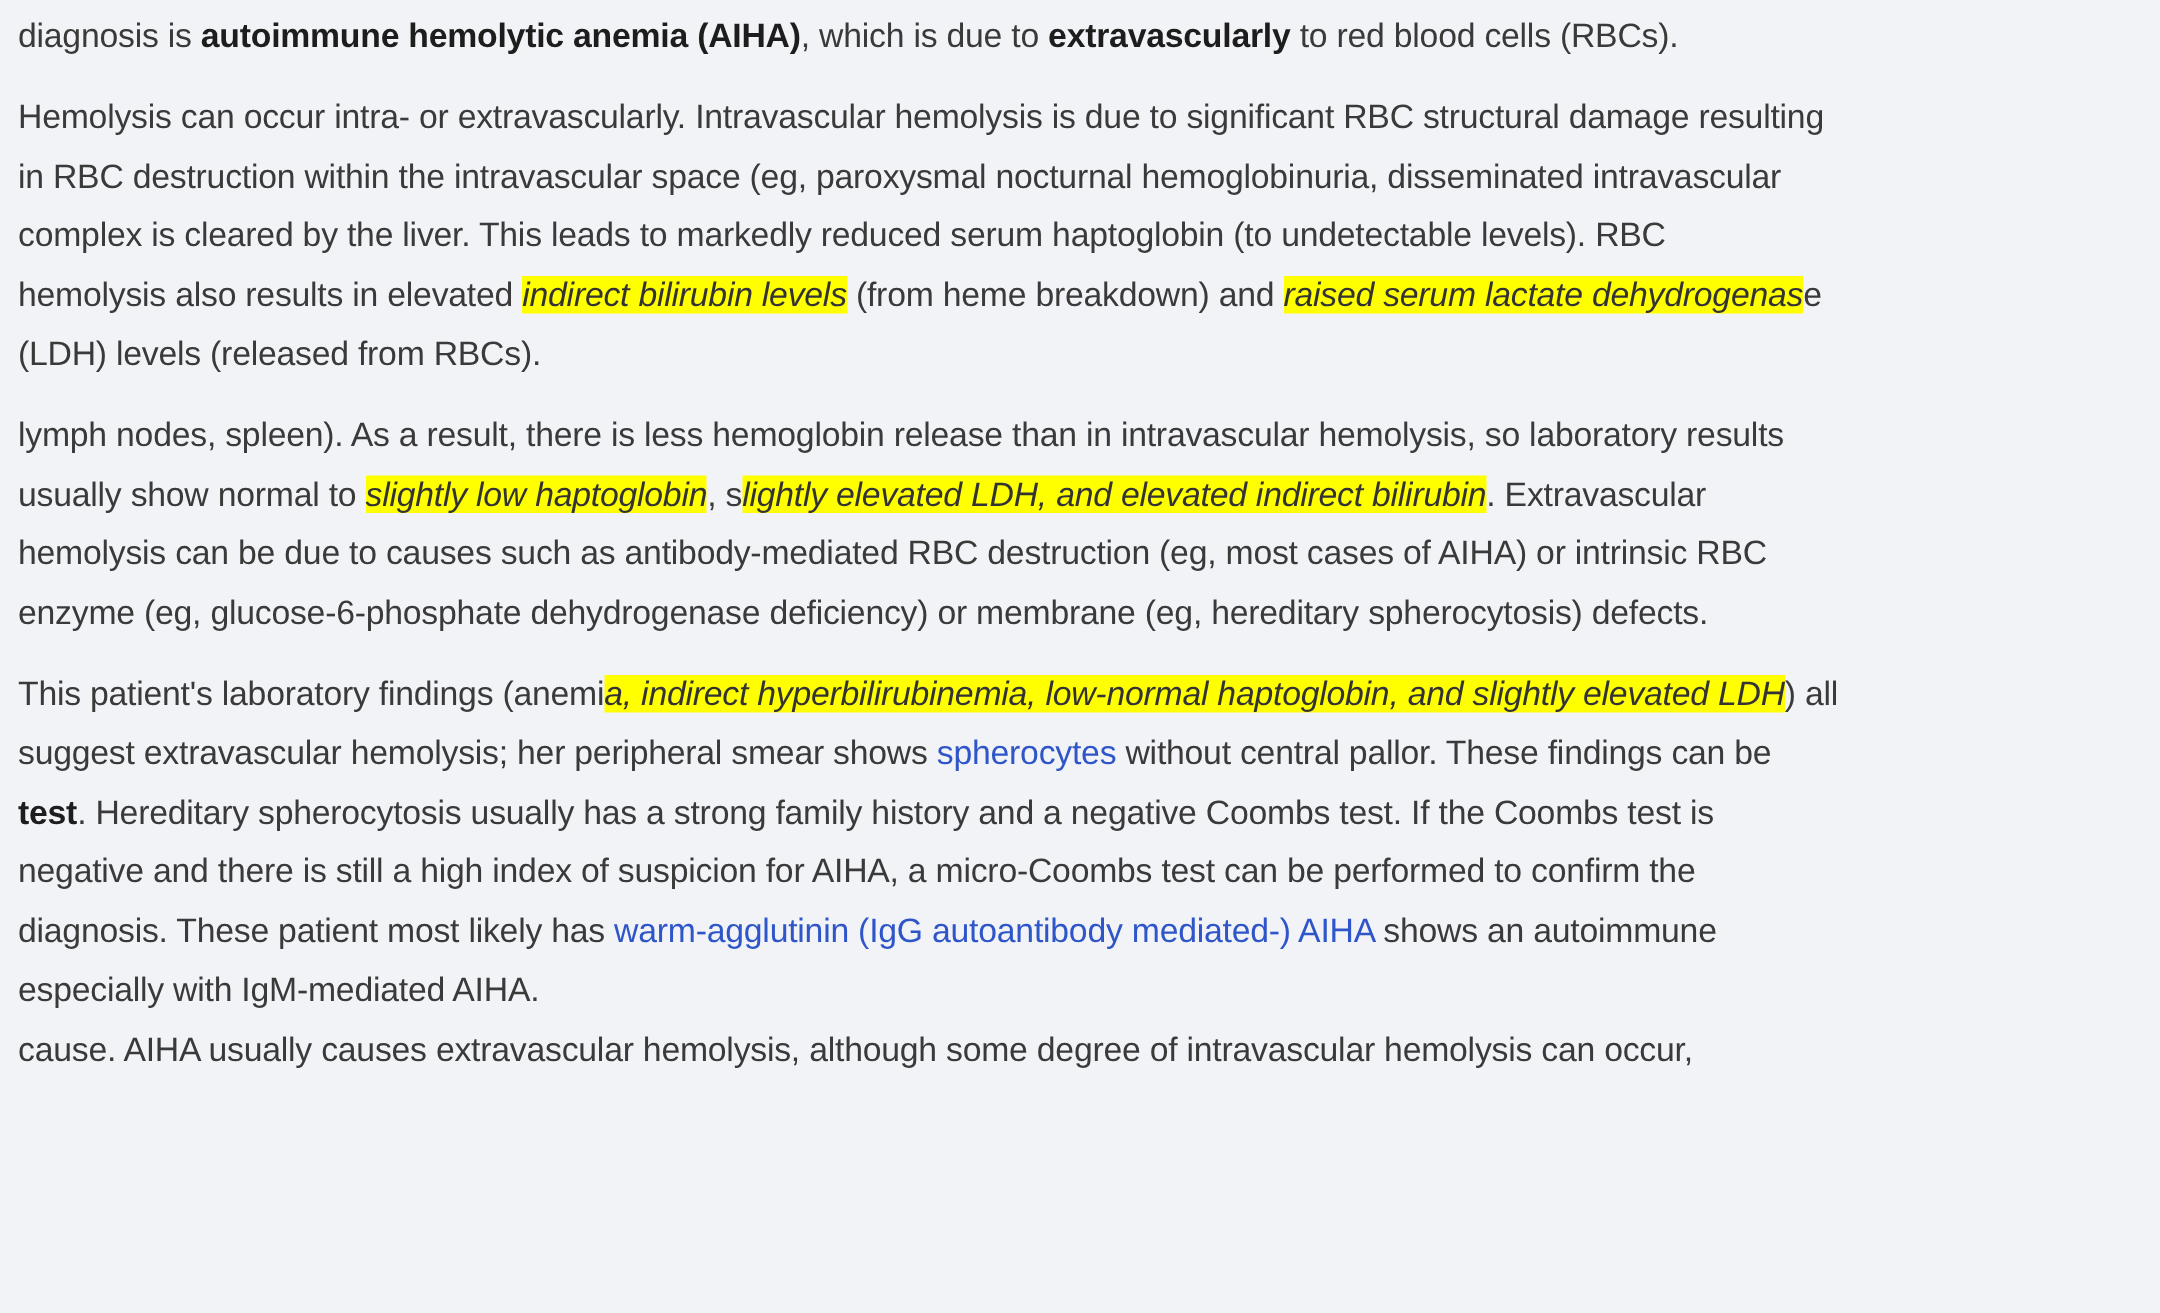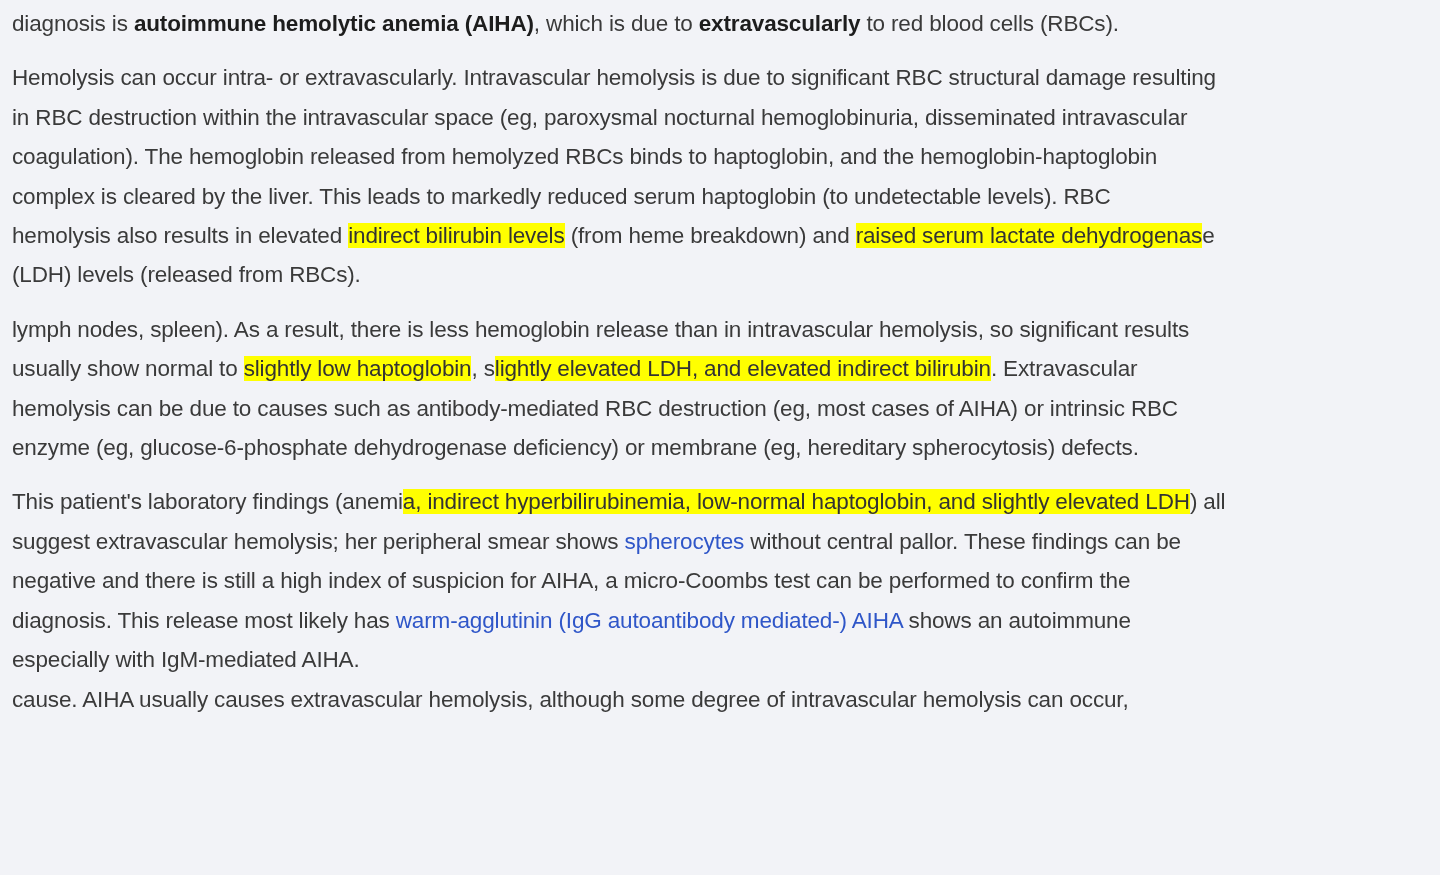--- a/index.html
+++ b/index.html
@@ -24,21 +24,21 @@
       margin: 0 0 15px 0;
     }
     .line {
       display: block;
       white-space: nowrap;
       font-size: 22.5px;
       line-height: 39.4px;
       letter-spacing: -0.15px;
     }
     .b { font-weight: bold; color: #1d1d1d; text-align: right; }
-    .hl { background: #ffff00; color: #333; }
+    .hl { background: #ffff00; color: #333; font-style: italic; }
     .lnk { color: #2f56c8; font-weight: normal; cursor: pointer; }
   </style>
 </head>
 <body>
 
 <div class="explanation">
 
   <div class="para">
     <span class="line">
       <span>diagnosis is </span><span class="b">autoimmune hemolytic anemia (AIHA)</span><span>, which is due to </span><span class="b">extravascularly</span><span> to red blood cells (RBCs).</span>
@@ -46,60 +46,60 @@
   </div>
 
   <div class="para">
     <span class="line">
       <span>Hemolysis can occur intra- or extravascularly.  Intravascular hemolysis is due to significant RBC structural damage resulting</span>
     </span>
     <span class="line">
       <span>in RBC destruction within the intravascular space (eg, paroxysmal nocturnal hemoglobinuria, disseminated intravascular</span>
     </span>
     <span class="line">
-      <span>coagulation).  The hemoglobin released from hemolyzed RBCs binds to haptoglobin, and the hemoglobin-haptoglobin</span>
-    </span>
-    <span class="line">
       <span>complex is cleared by the liver.  This leads to markedly reduced serum haptoglobin (to undetectable levels).  RBC</span>
     </span>
     <span class="line">
       <span>hemolysis also results in elevated </span><span class="hl">indirect bilirubin levels</span><span> (from heme breakdown) and </span><span class="hl">raised serum lactate dehydrogenas</span><span>e</span>
     </span>
     <span class="line">
       <span>(LDH) levels (released from RBCs).</span>
     </span>
   </div>
 
   <div class="para">
     <span class="line">
-      <span>lymph nodes, spleen).  As a result, there is less hemoglobin release than in intravascular hemolysis, so significant results</span>
+      <span>lymph nodes, spleen).  As a result, there is less hemoglobin release than in intravascular hemolysis, so laboratory results</span>
     </span>
     <span class="line">
       <span>usually show normal to </span><span class="hl">slightly low haptoglobin</span><span>, s</span><span class="hl">lightly elevated LDH, and elevated indirect bilirubin</span><span>.  Extravascular</span>
     </span>
     <span class="line">
       <span>hemolysis can be due to causes such as antibody-mediated RBC destruction (eg, most cases of AIHA) or intrinsic RBC</span>
     </span>
     <span class="line">
       <span>enzyme (eg, glucose-6-phosphate dehydrogenase deficiency) or membrane (eg, hereditary spherocytosis) defects.</span>
     </span>
   </div>
 
   <div class="para">
     <span class="line">
       <span>This patient's laboratory findings (anemi</span><span class="hl">a, indirect hyperbilirubinemia, low-normal haptoglobin, and slightly elevated LDH</span><span>) all</span>
     </span>
     <span class="line">
       <span>suggest extravascular hemolysis; her peripheral smear shows </span><span class="lnk">spherocytes</span><span> without central pallor.  These findings can be</span>
     </span>
     <span class="line">
+      <span class="b">test</span><span>.  Hereditary spherocytosis usually has a strong family history and a negative Coombs test.  If the Coombs test is</span>
+    </span>
+    <span class="line">
       <span>negative and there is still a high index of suspicion for AIHA, a micro-Coombs test can be performed to confirm the</span>
     </span>
     <span class="line">
-      <span>diagnosis.  This release most likely has </span><span class="lnk">warm-agglutinin (IgG autoantibody mediated-) AIHA</span><span> shows an autoimmune</span>
+      <span>diagnosis.  These patient most likely has </span><span class="lnk">warm-agglutinin (IgG autoantibody mediated-) AIHA</span><span> shows an autoimmune</span>
     </span>
     <span class="line">
       <span>especially with IgM-mediated AIHA.</span>
     </span>
     <span class="line">
       <span>cause.  AIHA usually causes extravascular hemolysis, although some degree of intravascular hemolysis can occur,</span>
     </span>
   </div>
 
 </div>

